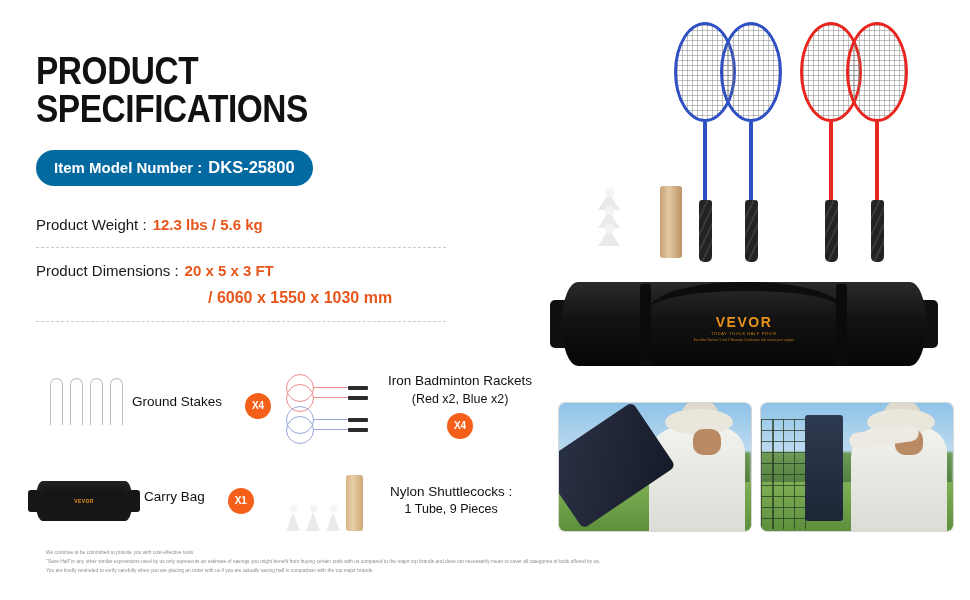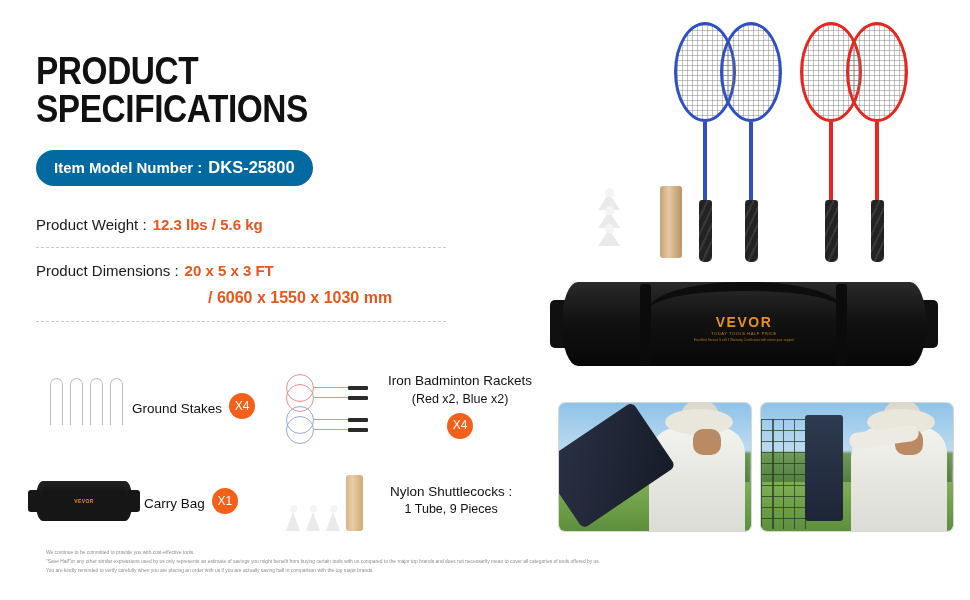--- a/index.html
+++ b/index.html
@@ -118,31 +118,31 @@
   .acc-text .line2 { display: block; font-size: 12.5px; }
   .badge {
     display: inline-flex;
     align-items: center;
     justify-content: center;
     width: 26px;
     height: 26px;
     border-radius: 50%;
     background: #F4601A;
     color: #fff;
-    font-size: 12px;
-    font-weight: normal;
+    font-size: 10px;
+    font-weight: bold;
     vertical-align: middle;
     margin-left: 7px;
   }
   .badge.block {
     margin: 5px 0 0 0;
     display: flex;
   }
   .acc-text-center { text-align: center; }
-  .acc-inline { display: flex; align-items: flex-end; }
+  .acc-inline { display: flex; align-items: flex-start; gap: 16px; }
 
   
   .stakes { display: flex; gap: 7px; align-items: flex-start; padding-left: 14px; padding-top: 8px; }
   .stake {
     width: 11px; height: 46px;
     border: 1.3px solid #b9bcc0;
     border-bottom: none;
     border-radius: 7px 7px 0 0;
     background: transparent;
   }

